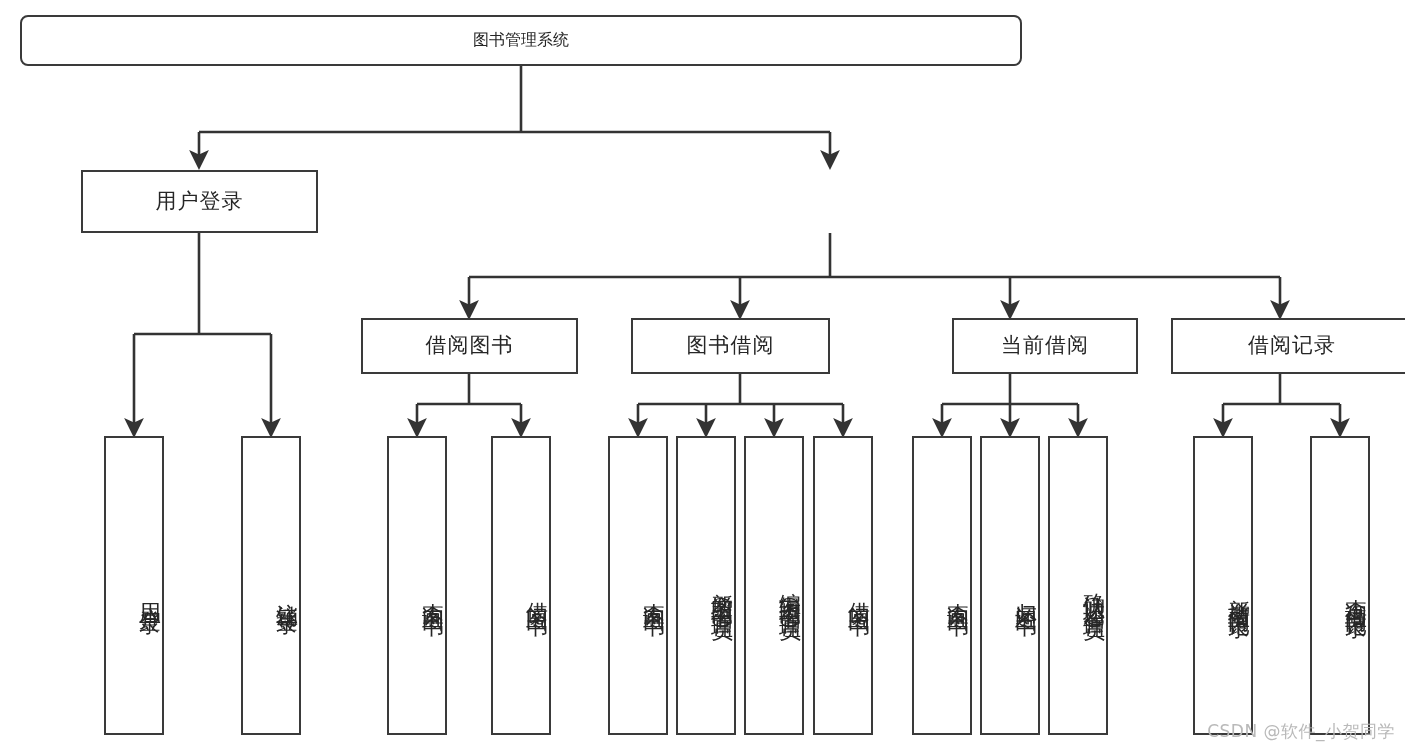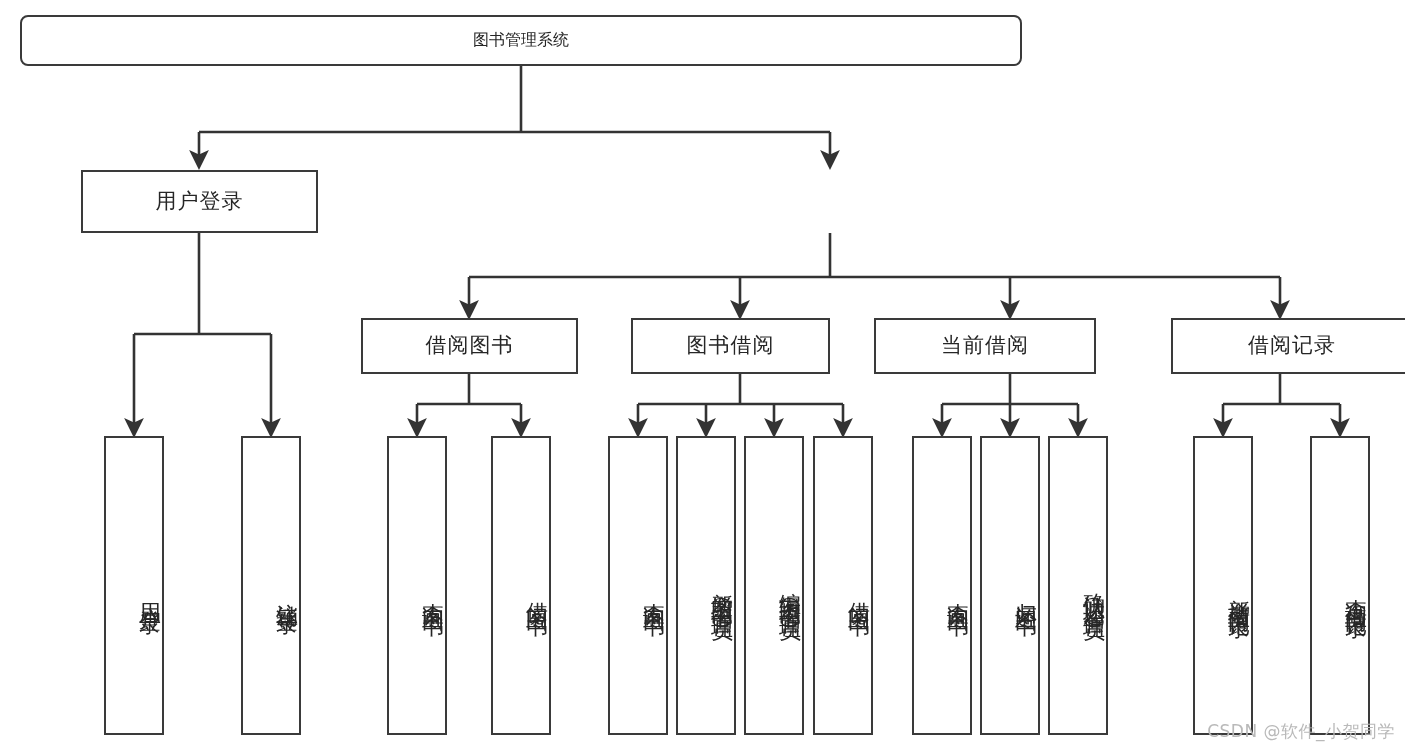--- a/index.html
+++ b/index.html
@@ -138,21 +138,21 @@
 
 
   <div class="node horizontal" style="left:361px; top:318px; width:217px; height:56px;">
     <span>借阅图书</span>
   </div>
 
   <div class="node horizontal" style="left:631px; top:318px; width:199px; height:56px;">
     <span>图书借阅</span>
   </div>
 
-  <div class="node horizontal" style="left:874px; top:318px; width:222px; height:56px;">
+  <div class="node horizontal" style="left:952px; top:318px; width:186px; height:56px;">
     <span>当前借阅</span>
   </div>
 
   <div class="node horizontal" style="left:1171px; top:318px; width:242px; height:56px;">
     <span>借阅记录</span>
   </div>
 
   <div class="node vertical" style="left:104px; top:436px; width:60px; height:299px;">
     <span class="vlabel">用户登录</span>
   </div>

